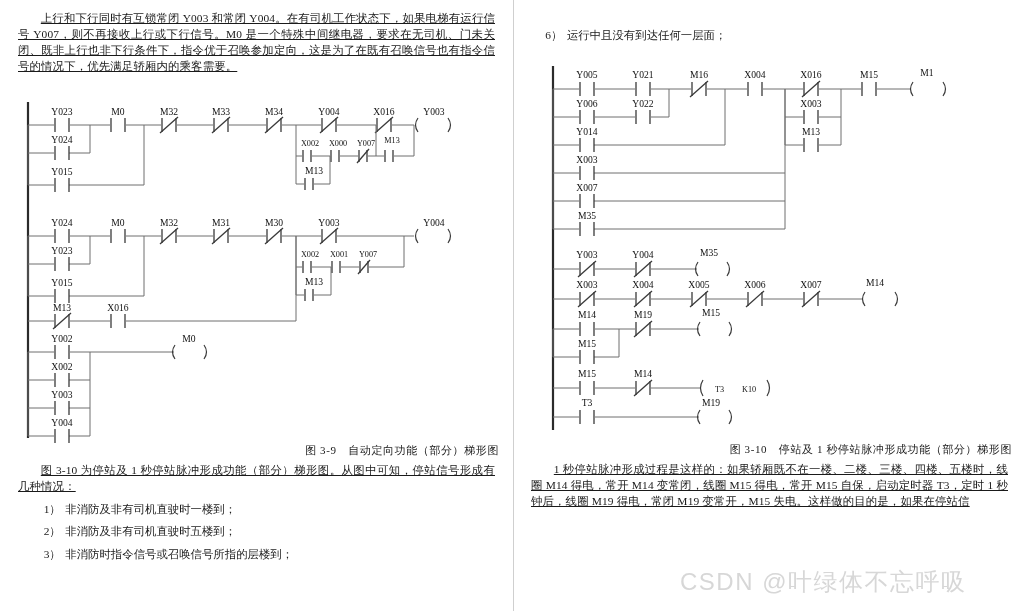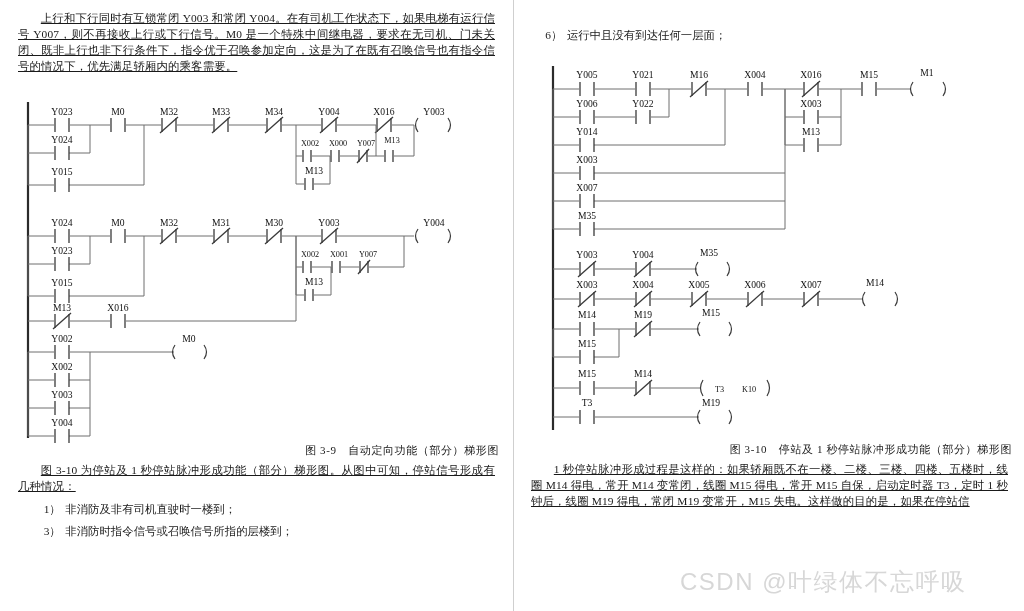--- a/index.html
+++ b/index.html
@@ -351,20 +351,23 @@
 
     <p class="caption" style="margin-top:0;">图 3-9　自动定向功能（部分）梯形图</p>
 
 
     <p class="para indent">图 3-10 为停站及 1 秒停站脉冲形成功能（部分）梯形图。从图中可知，停站信号形成有几种情况：</p>
 
     <p class="listitem">
       <span class="num">1）</span><span>非消防及非有司机直驶时一楼到；</span>
     </p>
     <p class="listitem">
+      <span class="num">2）</span><span>非消防及非有司机直驶时五楼到；</span>
+    </p>
+    <p class="listitem">
       <span class="num">3）</span><span>非消防时指令信号或召唤信号所指的层楼到；</span>
     </p>
   </div>
 
   <div class="col-divider"></div>
 
   <div class="col col-right">
 
     <p class="listitem" style="padding-left:1.6em;">
       <span class="num">6）</span><span>运行中且没有到达任何一层面；</span>

